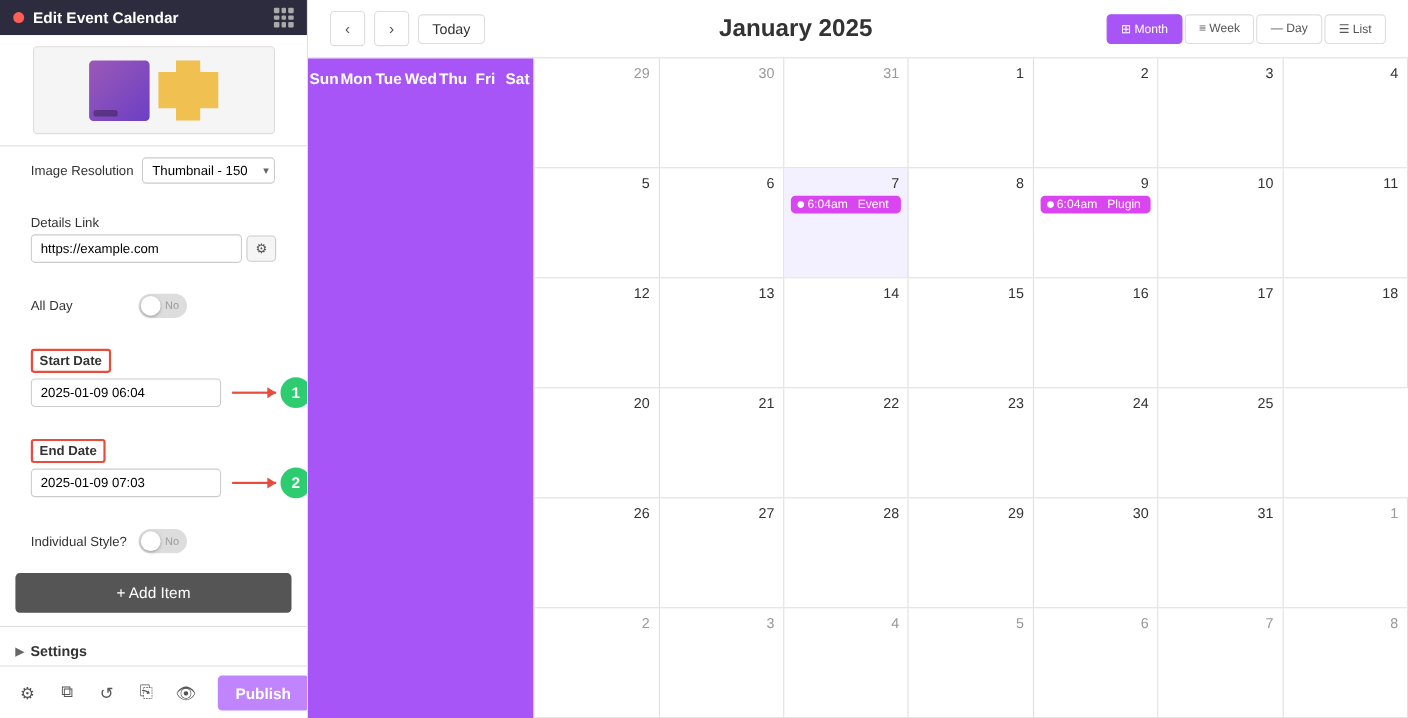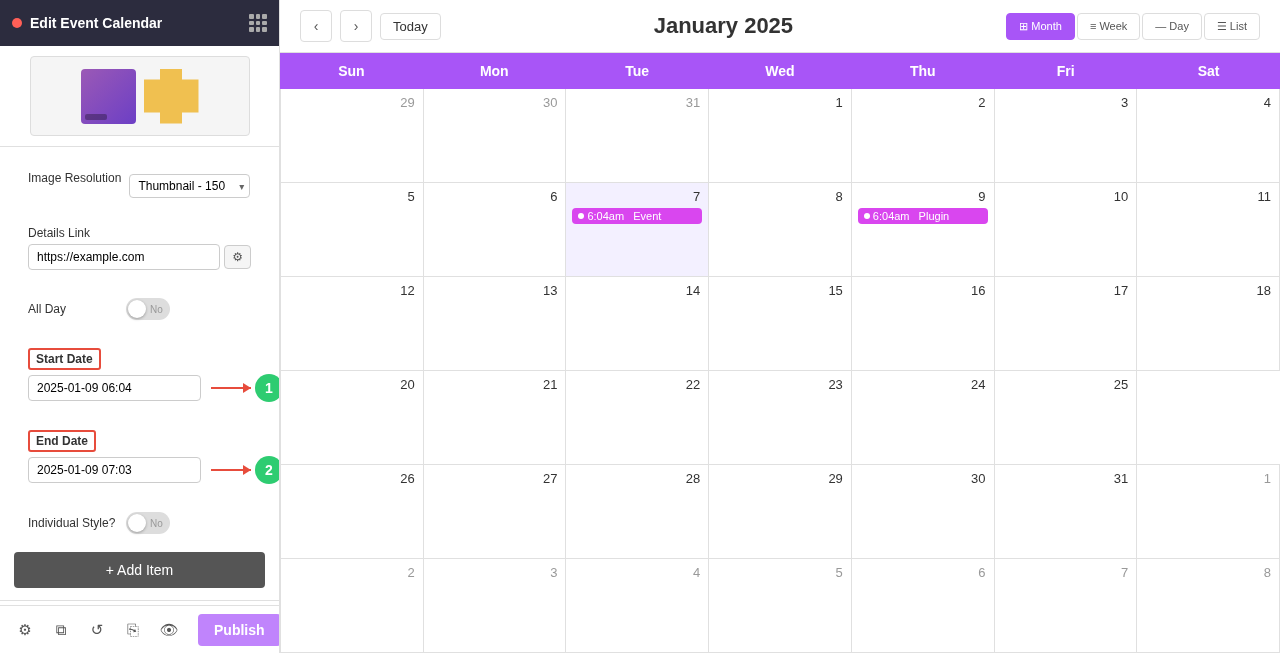--- a/index.html
+++ b/index.html
@@ -18,21 +18,21 @@
       position: relative;
     }
 
     .top-bar {
       background: #2c2c3e;
       color: #fff;
       display: flex;
       align-items: center;
       justify-content: space-between;
       padding: 0 12px;
-      height: 46px;
+      height: 32px;
       flex-shrink: 0;
     }
     .top-bar-left { display: flex; align-items: center; gap: 8px; }
     .top-bar-dot { width: 10px; height: 10px; background: #ff5f57; border-radius: 50%; }
     .top-bar-title { font-size: 14px; font-weight: 600; }
     .top-bar-grid-icon { display: grid; grid-template-columns: 1fr 1fr 1fr; gap: 2px; width: 18px; height: 18px; }
     .top-bar-grid-icon span { background: #aaa; border-radius: 1px; display: block; }
 
     .preview-area {
       padding: 10px;
@@ -94,21 +94,20 @@
       font-size: 12px;
       color: #333;
       min-width: 90px;
       flex-shrink: 0;
     }
 
     .select-wrapper {
       position: relative;
       display: inline-flex;
       align-items: center;
-      margin-top: 17px;
     }
     .select-wrapper select {
       appearance: none;
       border: 1px solid #ccc;
       border-radius: 4px;
       padding: 4px 24px 4px 8px;
       font-size: 12px;
       background: #fff;
       cursor: pointer;
     }
@@ -348,21 +347,21 @@
     .view-btn.active {
       background: #a855f7;
       color: #fff;
       border-color: #a855f7;
     }
 
     
     .calendar-grid {
       flex: 1;
       display: flex;
-      flex-direction: column;
+      flex-direction: row;
       overflow: hidden;
     }
     .calendar-days-header {
       display: grid;
       grid-template-columns: repeat(7, 1fr);
       background: #a855f7;
     }
     .day-header {
       color: #fff;
       text-align: center;

